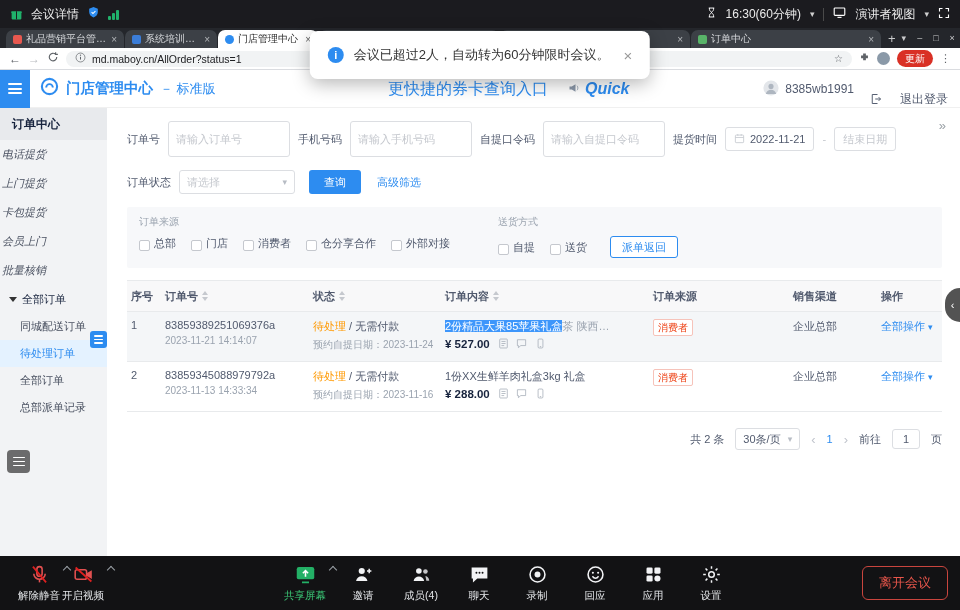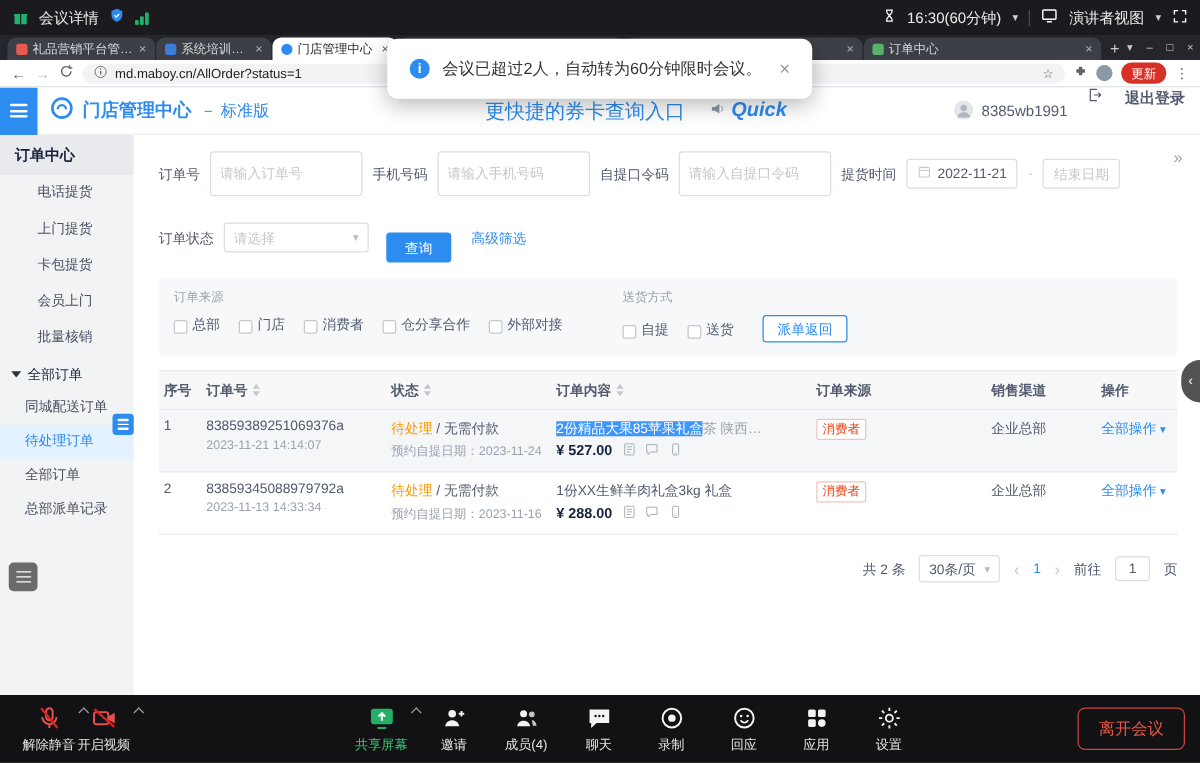--- a/index.html
+++ b/index.html
@@ -51,26 +51,26 @@
   .burger { width:30px; height:38px; background:#2d8cf0; display:flex; align-items:center; justify-content:center; flex:none; }
   .bars { width:14px; display:flex; flex-direction:column; gap:2.5px; }
   .bars i { height:2px; background:#fff; border-radius:1px; display:block; }
   .logo { display:flex; align-items:center; gap:7px; margin-left:10px; }
   .brand { color:#2d8cf0; font-size:14.5px; font-weight:bold; }
   .edition { color:#2d8cf0; font-size:13px; }
   .hdr-center { position:absolute; left:388px; top:0; height:38px; display:flex; align-items:center; gap:20px; font-size:16px; }
   .quick-link { color:#2d8cf0; }
   .quick-wrap { display:flex; align-items:center; gap:5px; color:#2d8cf0; font-weight:bold; font-style:italic; }
   .hdr-user { position:absolute; right:106px; top:0; height:38px; display:flex; align-items:center; gap:6px; font-size:12px; color:#515a6e; }
-  .hdr-logout { position:absolute; right:12px; top:0; height:38px; display:flex; align-items:flex-start; gap:18px; font-size:12px; color:#515a6e;font-weight:bold; }
+  .hdr-logout { position:absolute; right:12px; top:0; height:38px; display:flex; align-items:flex-end; gap:18px; font-size:12px; color:#515a6e; }
 
   .app-body { display:flex; height:calc(100% - 38px); }
   .sidebar { width:107px; flex:none; background:#f2f3f5; font-size:11px; color:#495060; }
   .sb-header { height:32px; line-height:32px; padding-left:12px; font-weight:bold; font-size:12px; color:#17233d; background:#e8eaed; }
-  .sb-item { height:29px; line-height:29px; padding-left:30px; cursor:default; }
+  .sb-item { height:29px; line-height:29px; padding-left:2px; cursor:default;font-style:italic; }
   .sb-group { height:28px; display:flex; align-items:center; gap:5px; padding-left:9px; color:#17233d; }
   .tri-down { width:0; height:0; border-left:4.5px solid transparent; border-right:4.5px solid transparent; border-top:5.5px solid #333; }
   .sb-sub { height:27px; line-height:27px; padding-left:20px; }
   .sb-sub.active { background:#e4f2ff; color:#2d8cf0; }
 
   .content { flex:1; position:relative; padding:13px 18px 0 20px; background:#fff; overflow:hidden; }
   .collapse-arrows { position:absolute; top:10px; right:14px; color:#9aa0a6; font-size:13px; }
 
   .frow { display:flex; align-items:center; gap:8px; margin-bottom:13px; font-size:11px; color:#515a6e; }
   .flabel { flex:none; }
@@ -78,21 +78,21 @@
     color:#515a6e; width:122px; font-family:inherit; outline:none; }
   .finput::placeholder { color:#c5c8ce; }
   .fselect { height:24px; width:116px; border:1px solid #dcdee2; border-radius:3px; padding:0 7px;
     display:flex; align-items:center; justify-content:space-between; color:#c5c8ce; background:#fff; }
   .fselect .sc { color:#b7bcc4; font-size:9px; }
   .datebox { height:24px; border:1px solid #dcdee2; border-radius:3px; display:flex; align-items:center;
     gap:5px; padding:8px 8px; color:#515a6e; background:#fff; }
   .datebox .endph { color:#c5c8ce; }
   .date-dash { color:#c5c8ce; }
   .btn-primary { height:24px; background:#2d8cf0; color:#fff; border:none; border-radius:3px;
-    padding:0 15px; font-size:11px; font-family:inherit; margin-left:6px;margin-top:16px; }
+    padding:0 15px; font-size:11px; font-family:inherit; margin-left:6px; }
   .adv-link { color:#2d8cf0; margin-left:8px; }
 
   .filter-panel { background:#f7f8fa; border-radius:2px; padding:8px 12px 10px 12px; display:flex; gap:48px; margin-bottom:12px; }
   .fp-label { font-size:10px; color:#9aa3af; margin-bottom:7px; }
   .fp-row { display:flex; align-items:center; gap:15px; }
   .cb-item { display:flex; align-items:flex-end; font-size:11px; color:#515a6e; }
   .cb { width:11px; height:11px; border:1px solid #c5c8ce; border-radius:2px; background:#fff; margin-right:4px; flex:none; }
   .btn-outline { height:22px; border:1px solid #2d8cf0; color:#2d8cf0; background:#fff; border-radius:3px;
     padding:0 11px; font-size:11px; font-family:inherit; margin-left:8px; }
 

